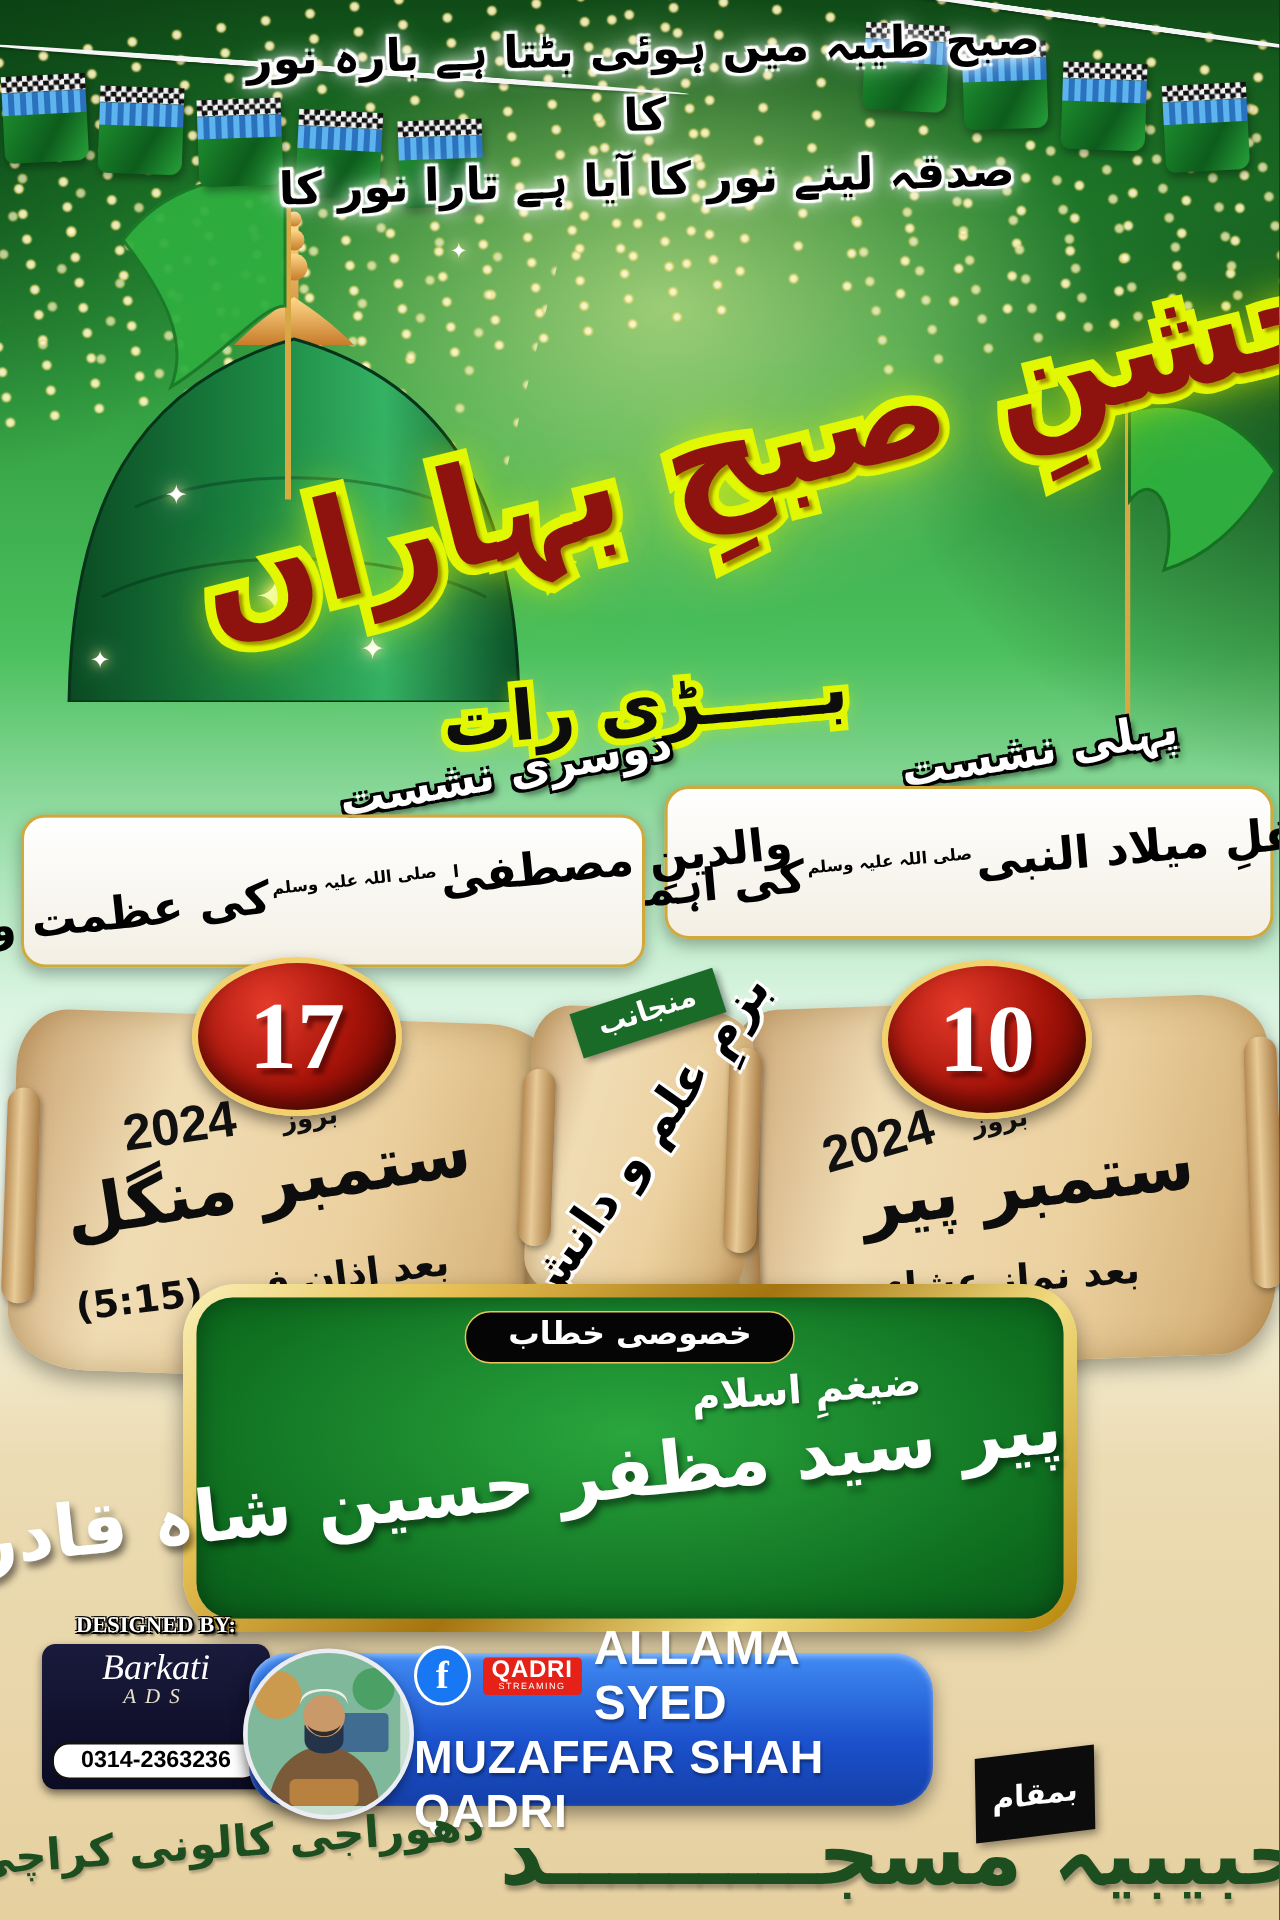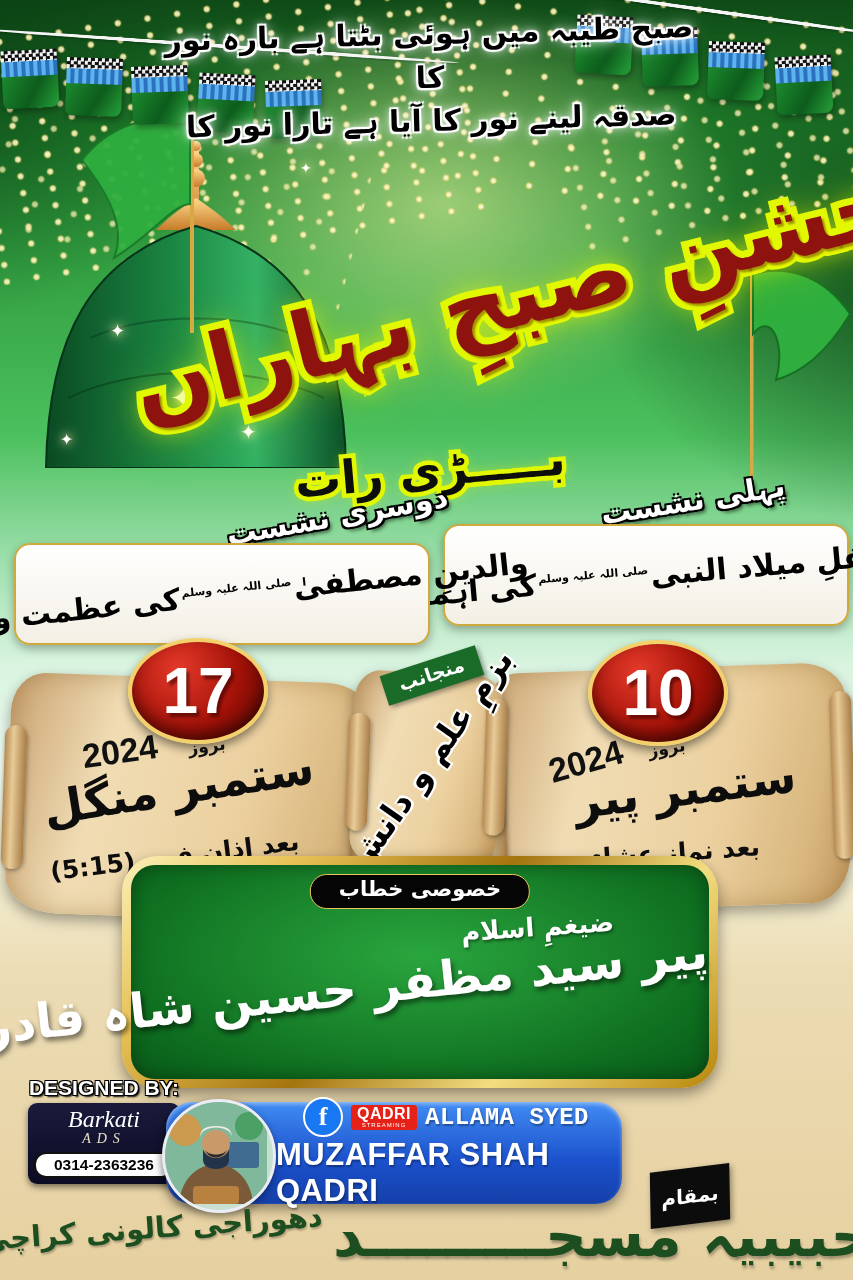--- a/index.html
+++ b/index.html
@@ -56,21 +56,21 @@
   .scroll{position:absolute;background:linear-gradient(105deg,#c9a271,#f0dcb4 28%,#ecd1a0 62%,#d9b77f 86%,#c39a63);
     border-radius:34px 46px 40px 52px/40px 34px 50px 38px;box-shadow:0 6px 14px rgba(0,0,0,.35),inset 0 0 24px rgba(120,80,20,.35);}
   .scroll::before,.scroll::after{content:"";position:absolute;background:linear-gradient(90deg,#b68952,#e8cb97 40%,#a87c46);
     border-radius:12px;box-shadow:1px 2px 4px rgba(0,0,0,.35);}
   .scroll::before{width:22px;height:70%;right:-6px;top:12%;}
   .scroll::after{width:22px;height:60%;left:-5px;top:22%;}
   .badge{position:absolute;width:132px;height:98px;border-radius:50%;
     background:radial-gradient(circle at 35% 28%,#e43a2a,#a31208 55%,#6d0a04 85%);
     border:4px solid #f2d06b;box-shadow:0 5px 10px rgba(0,0,0,.45),inset 0 -8px 14px rgba(0,0,0,.45);
     color:#fff;font-size:64px;font-weight:bold;display:flex;align-items:center;justify-content:center;
-    text-shadow:3px 4px 3px rgba(60,0,0,.6);font-family:Liberation Sans, sans-serif;}
+    text-shadow:3px 4px 3px rgba(60,0,0,.6);font-family:Liberation Serif, serif;}
   .yr{font-family:"Liberation Sans",sans-serif;font-size:34px;font-weight:bold;color:#111;}
   .baroz{font-size:17px;font-weight:bold;color:#111;direction:rtl;}
   .month{font-size:46px;font-weight:bold;color:#0d0d0d;direction:rtl;white-space:nowrap;}
   .timing{font-size:25px;font-weight:bold;color:#0d0d0d;direction:rtl;white-space:nowrap;}
 
   .org-label{background:#1a6b28;color:#fff;font-size:19px;font-weight:bold;padding:3px 16px 6px;direction:rtl;
     box-shadow:2px 3px 5px rgba(0,0,0,.4);}
   .org-name{font-size:33px;font-weight:bold;color:#000;direction:rtl;white-space:nowrap;
     text-shadow:-2px -2px 0 #fff,2px -2px 0 #fff,-2px 2px 0 #fff,2px 2px 0 #fff;}
 
@@ -83,46 +83,46 @@
     box-shadow:inset 0 0 18px rgba(0,0,0,.35);}
   .khitab-pill{position:absolute;top:9px;left:50%;transform:translateX(-50%);background:#050505;color:#fff;
     font-size:21px;font-weight:bold;padding:2px 28px 7px;border-radius:17px;border:1px solid #e9c75c;direction:rtl;white-space:nowrap;}
   .honorific-line{position:absolute;top:47px;right:95px;color:#fff;font-size:26px;font-weight:bold;direction:rtl;
     transform:rotate(-4deg);text-shadow:1px 2px 3px rgba(0,0,0,.45);}
   .speaker-name{position:absolute;top:88px;left:0;right:0;text-align:center;color:#fff;font-size:48px;font-weight:bold;
     direction:rtl;white-space:nowrap;transform:rotate(-6deg);text-shadow:2px 4px 5px rgba(0,0,0,.5);}
 
   
   .designer{left:28px;top:1076px;width:152px;text-align:center;font-family:"Liberation Sans",sans-serif;}
-  .designer .hd{color:#fff;font-weight:bold;font-size:21px;
-    text-shadow:-1px -1px 0 #000,1px -1px 0 #000,-1px 1px 0 #000,1px 1px 0 #000,2px 2px 2px #000;}
+  .designer .hd{color:#fff;font-weight:bold;font-size:15px;
+    text-shadow:-1px -1px 0 #000,1px -1px 0 #000,-1px 1px 0 #000,1px 1px 0 #000,2px 2px 2px #000;font-family:Liberation Serif, serif;}
   .designer .box{margin-top:3px;background:linear-gradient(180deg,#1a1a3c,#0b0b24);border-radius:9px;padding:4px 6px 6px;
     box-shadow:0 3px 6px rgba(0,0,0,.5);}
   .designer .nm{color:#fff;font-family:"Liberation Serif",serif;font-style:italic;font-size:24px;line-height:1;}
   .designer .ads{color:#e8e2c8;font-family:"Liberation Serif",serif;font-style:italic;font-size:14px;letter-spacing:6px;line-height:1.2;}
-  .designer .ph{margin-top:4px;background:#fff;border:2px solid #111;border-radius:12px;color:#000;
+  .designer .ph{margin-top:20px;background:#fff;border:2px solid #111;border-radius:12px;color:#000;
     font-weight:bold;font-size:15.5px;padding:2px 0;}
 
   
   .blue-banner{left:166px;top:1102px;width:456px;height:102px;border-radius:26px;
     background:linear-gradient(180deg,#418cf4,#1b51cc 58%,#143fa8);
     box-shadow:0 5px 12px rgba(0,0,0,.4),inset 0 2px 4px rgba(255,255,255,.45);
     font-family:"Liberation Sans",sans-serif;color:#fff;}
   .photo{position:absolute;left:-4px;top:-3px;width:108px;height:108px;border-radius:50%;
     border:3px solid #ececf4;overflow:hidden;background:#c8e0d0;box-shadow:0 3px 8px rgba(0,0,0,.4);}
   .bb-rows{position:absolute;left:110px;right:6px;top:6px;bottom:6px;display:flex;flex-direction:column;
     align-items:center;justify-content:center;}
   .bb-r1{display:flex;align-items:center;gap:8px;}
   .fb{width:36px;height:36px;border-radius:50%;background:#1877f2;border:2px solid #fff;
     display:flex;align-items:center;justify-content:center;font-size:26px;font-weight:bold;color:#fff;
     font-family:"Liberation Serif",serif;}
   .live{background:#e62117;border-radius:3px;padding:1px 6px 2px;text-align:center;line-height:1;}
   .live .l1{font-size:16px;font-weight:bold;letter-spacing:.5px;}
   .live .l2{font-size:6px;letter-spacing:1px;}
-  .bb-t1{font-size:24px;font-weight:bold;letter-spacing:.5px;text-shadow:1px 2px 2px rgba(0,0,0,.35);font-family:Liberation Mono, monospace;}
+  .bb-t1{font-size:32px;font-weight:bold;letter-spacing:.5px;text-shadow:1px 2px 2px rgba(0,0,0,.35);}
   .bb-t2{font-size:31px;font-weight:bold;letter-spacing:.5px;text-shadow:1px 2px 2px rgba(0,0,0,.35);}
 
   
   .venue-label{left:650px;top:1168px;width:80px;height:56px;background:#0c0c0c;transform:rotate(-7deg) skewX(-6deg);
     color:#fff;font-size:20px;font-weight:bold;direction:rtl;box-shadow:2px 3px 6px rgba(0,0,0,.4);}
   .venue-line{left:0;right:0;top:1192px;height:88px;display:flex;direction:rtl;align-items:center;
     justify-content:center;gap:10px;padding:0 14px;}
   .venue-name{font-size:58px;font-weight:bold;color:#1d4e20;white-space:nowrap;text-shadow:1px 3px 3px rgba(0,0,0,.3);}
   .venue-addr{font-size:29px;font-weight:bold;color:#1d4e20;white-space:nowrap;transform:rotate(-4deg) translateY(-8px);
     text-shadow:1px 2px 2px rgba(0,0,0,.25);}

